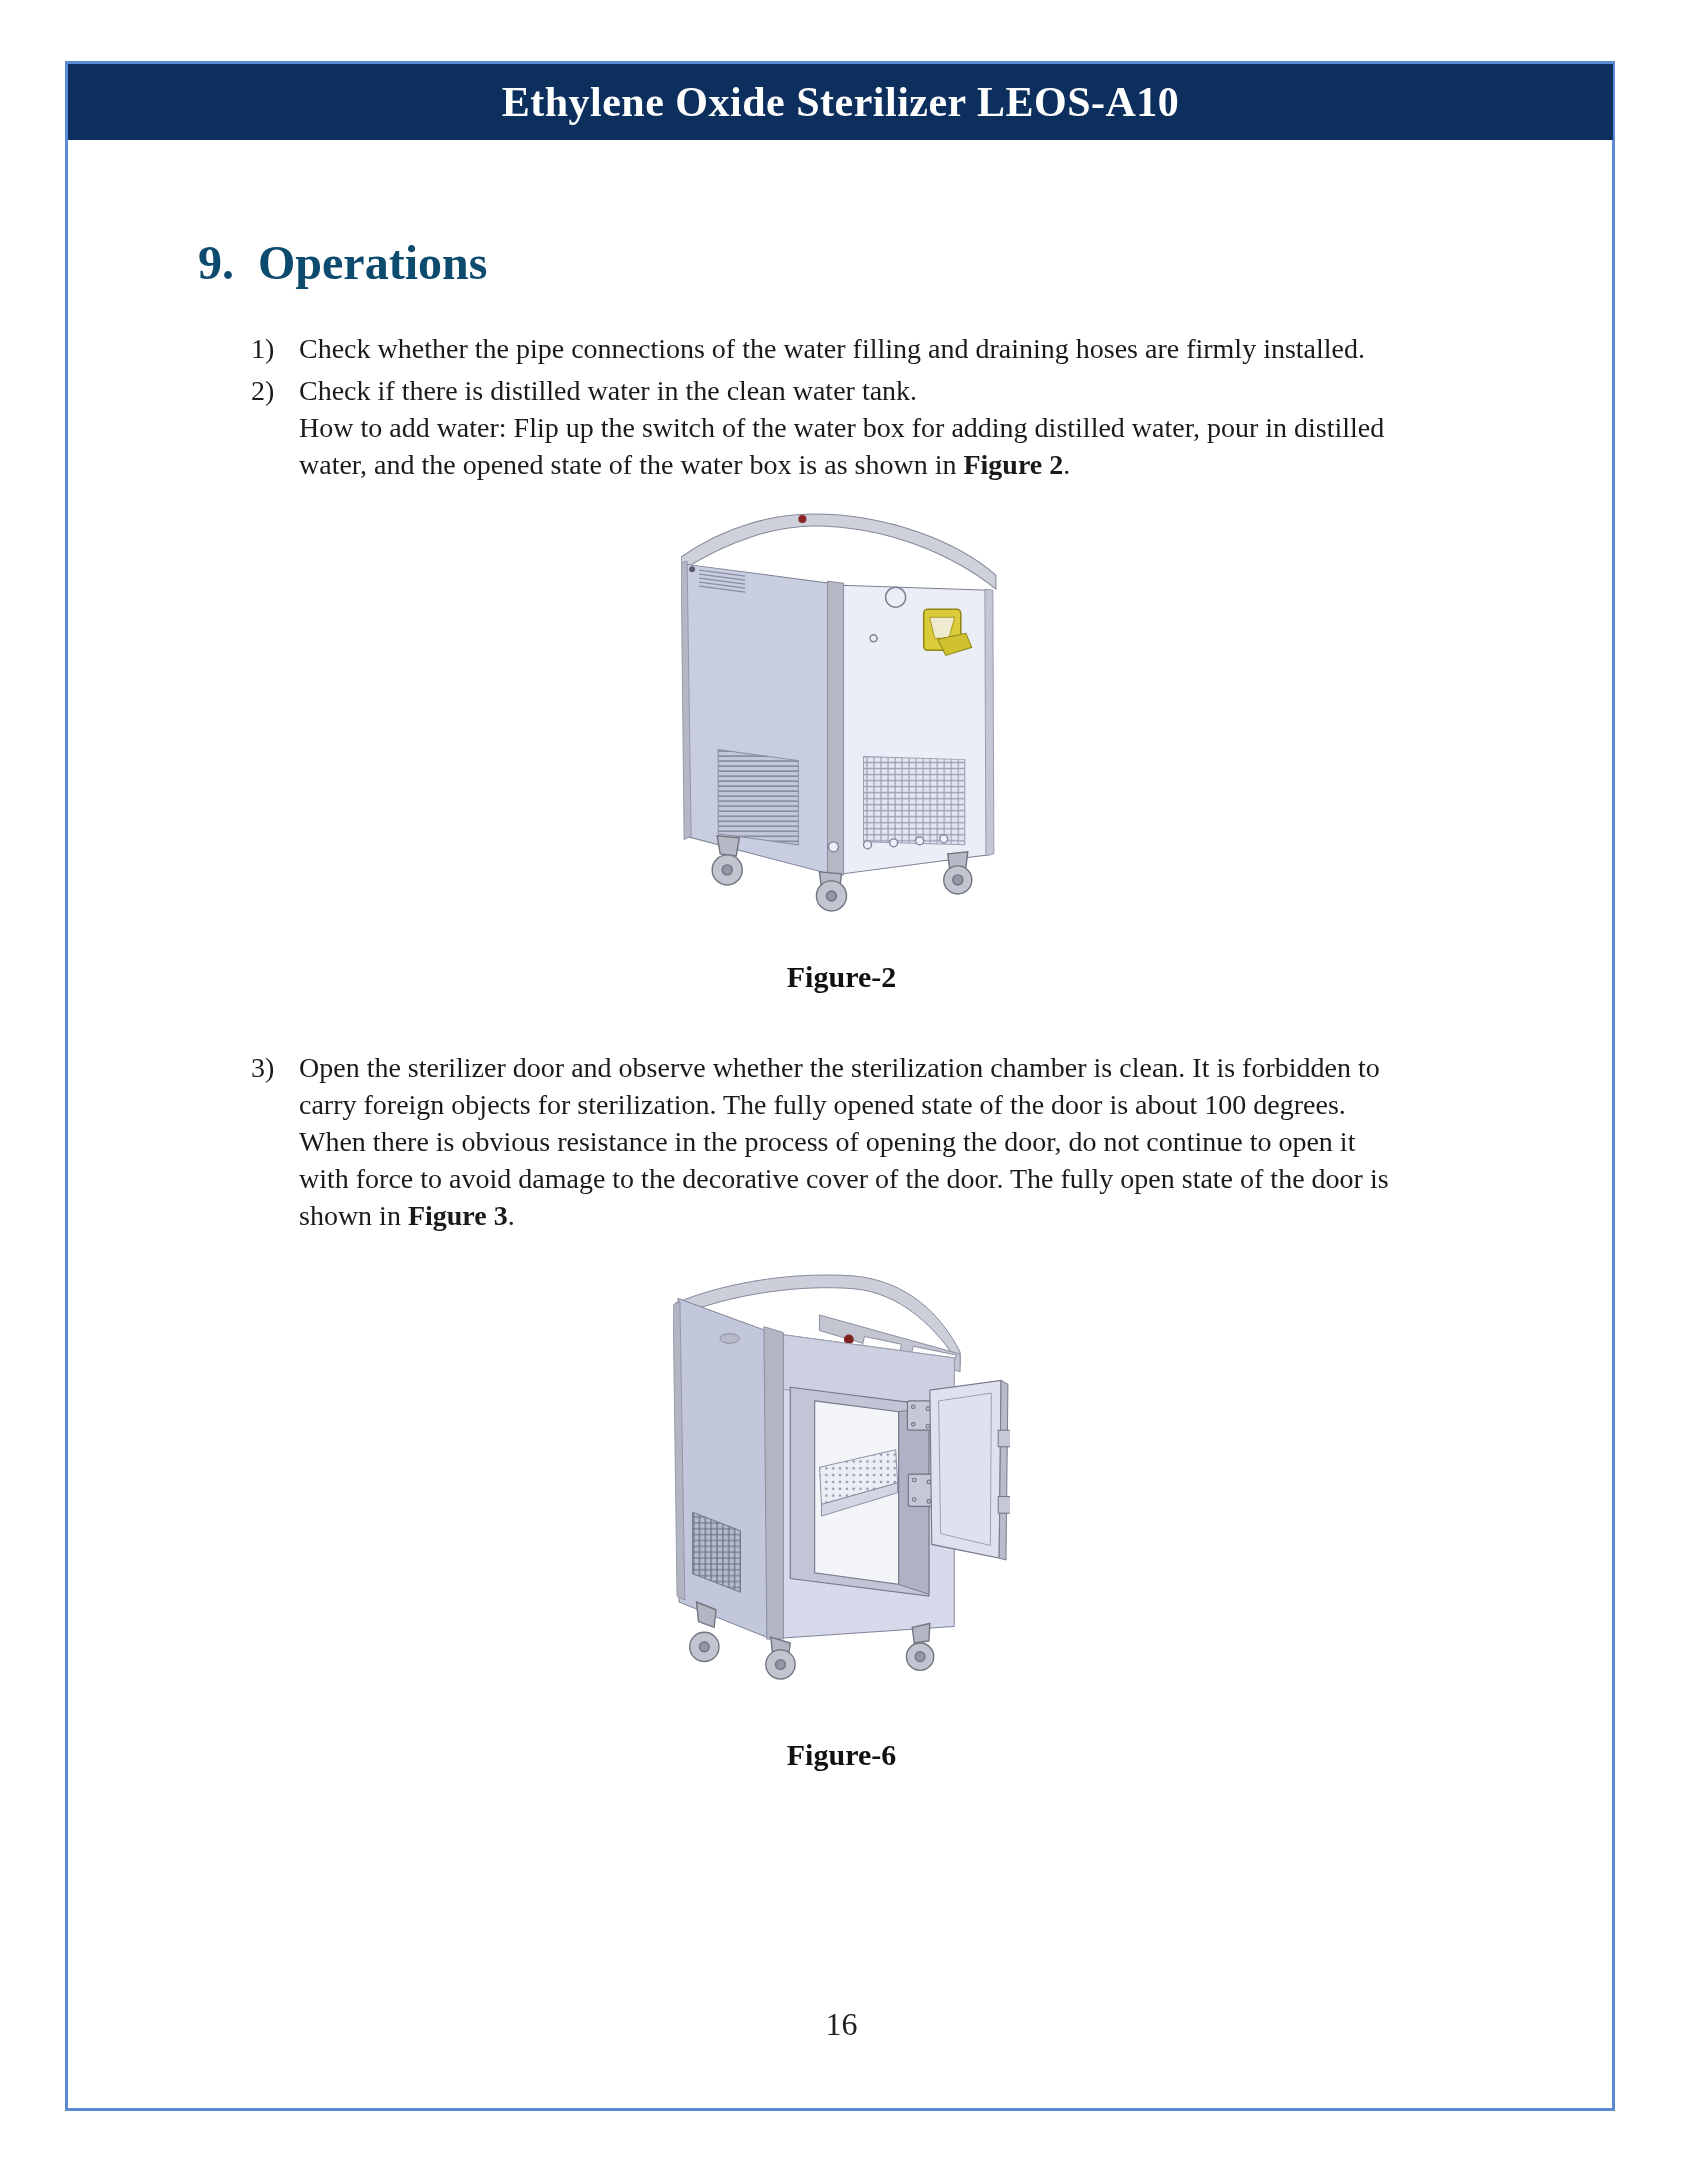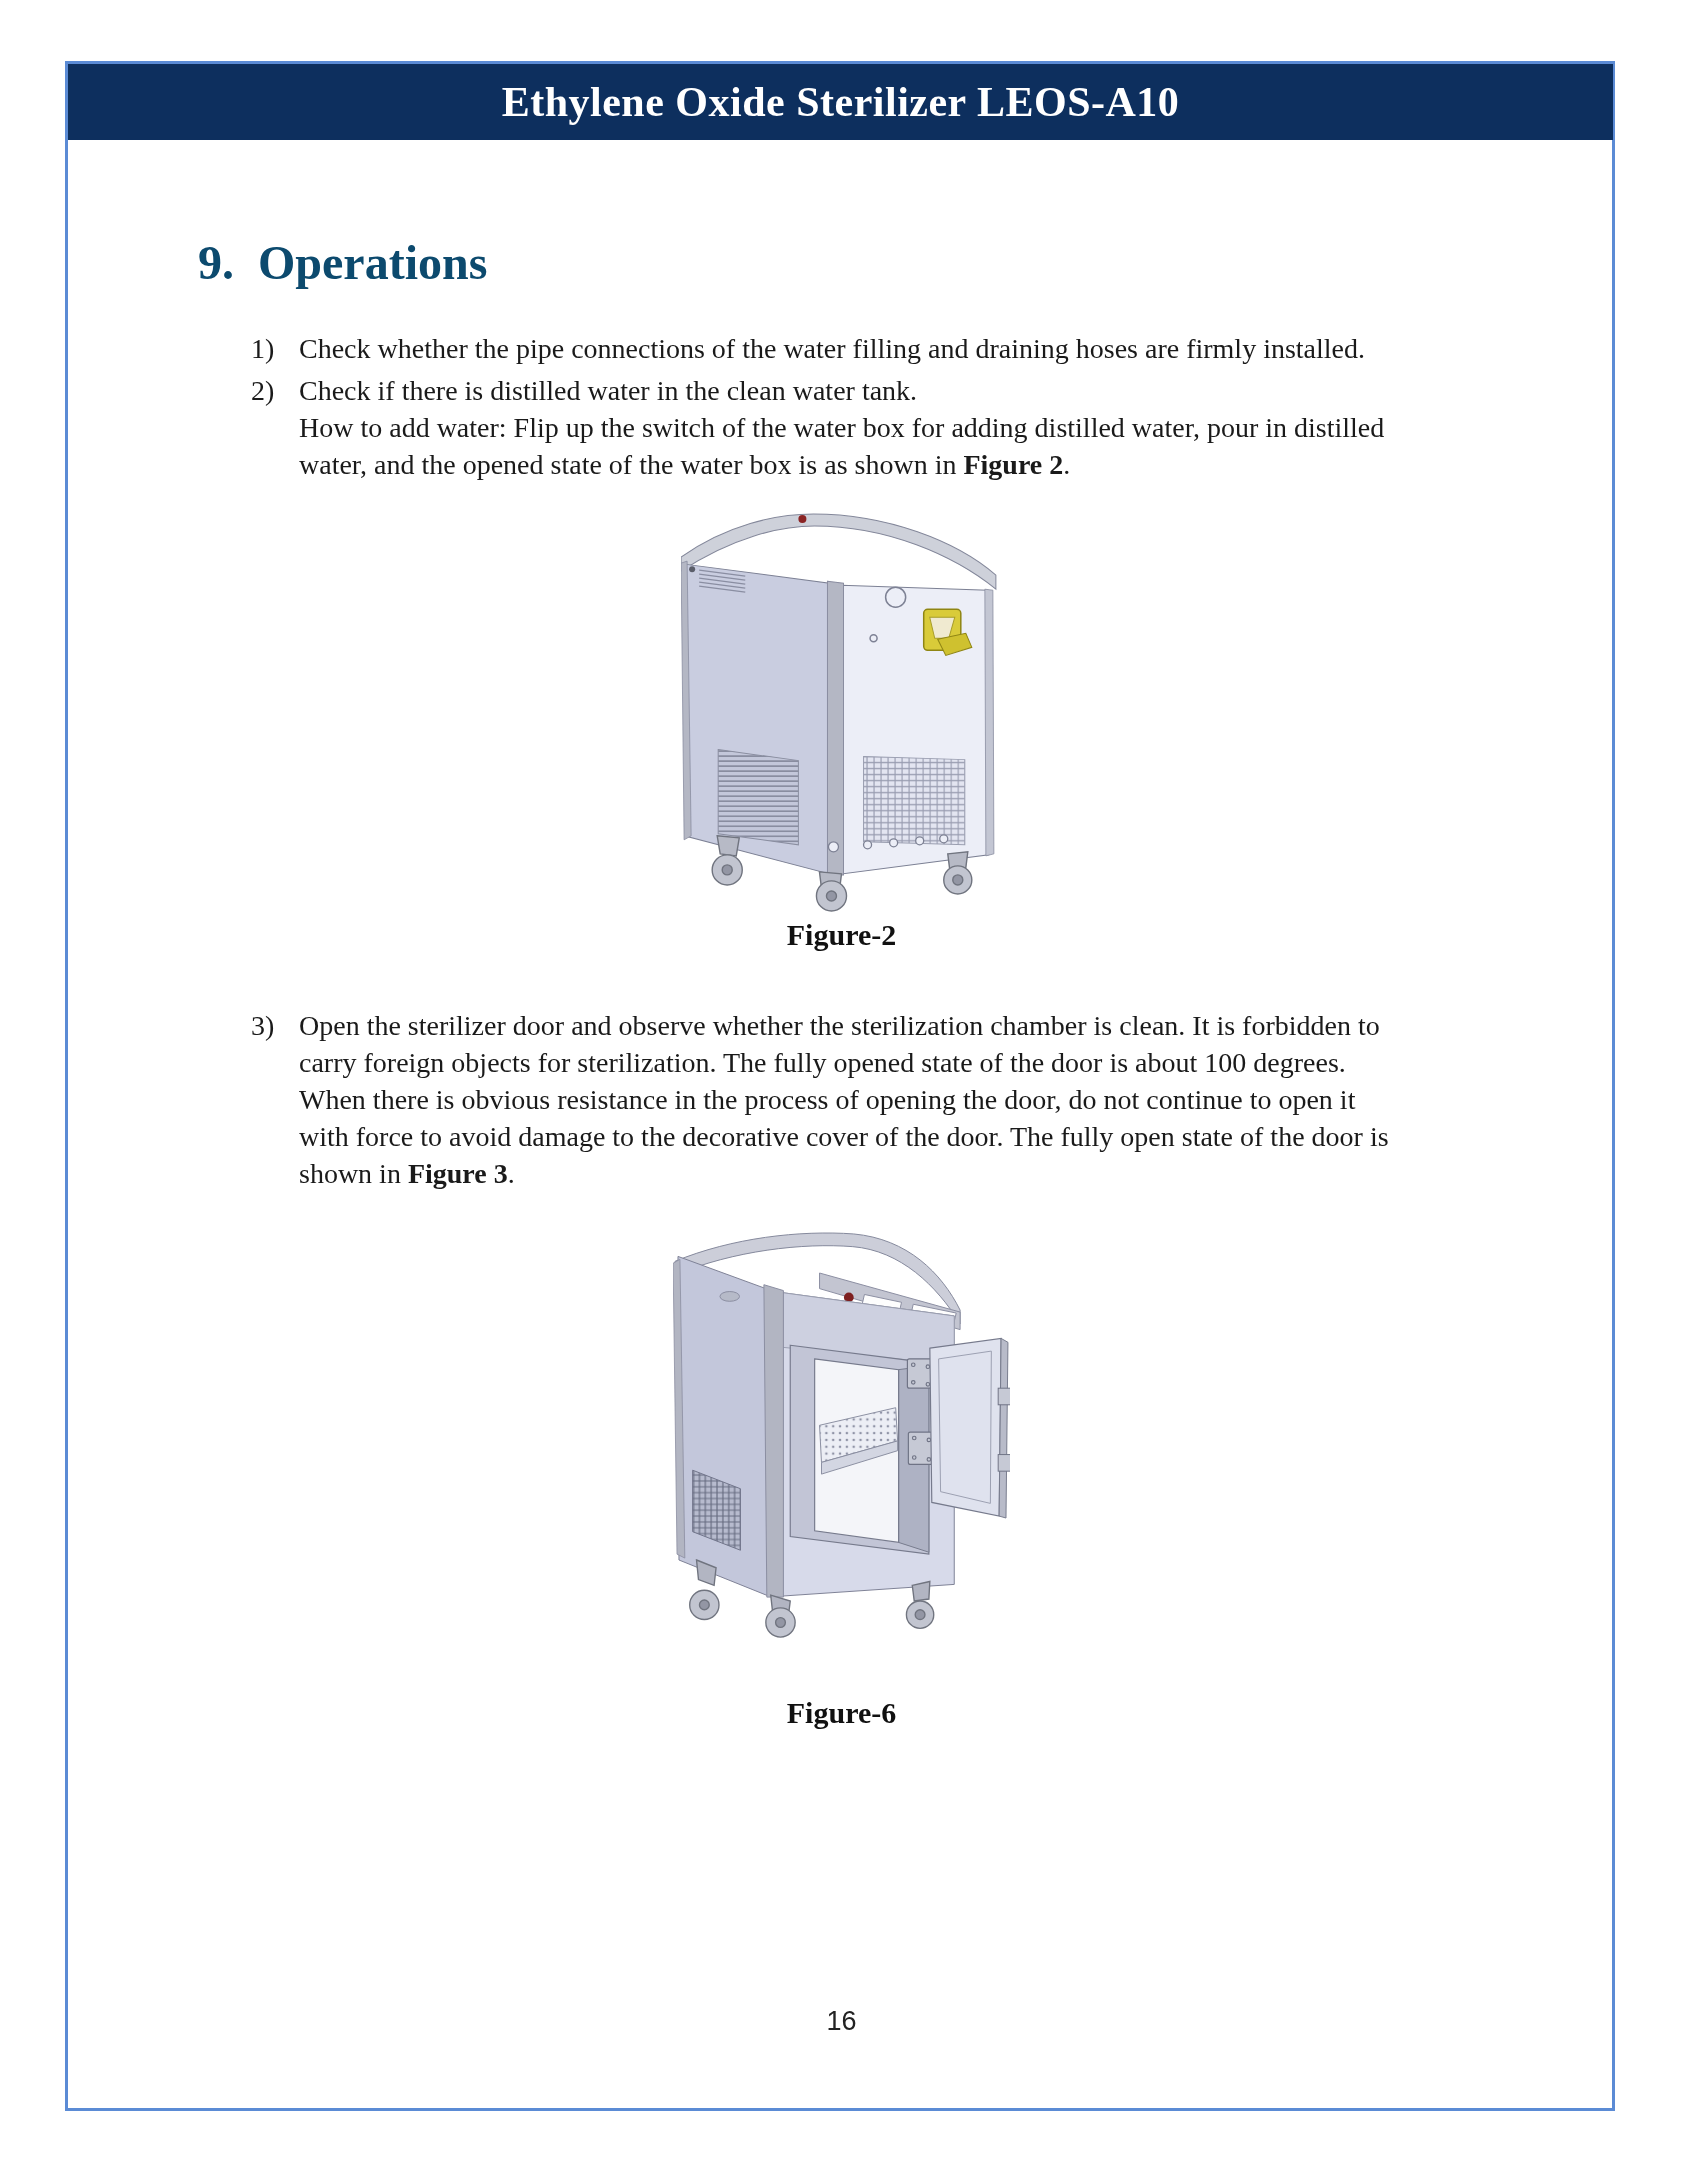--- a/index.html
+++ b/index.html
@@ -16,25 +16,25 @@
   h2.sub{margin:40px 0 0 0;font-size:31px;line-height:36px;color:#14355f;font-weight:bold;}
   h2.sub .num{margin-right:16px;}
   .list{margin-top:44px;font-size:28px;line-height:37px;padding-left:53px;}
   .li{display:flex;margin-top:5px;}
   .li .marker{flex:0 0 48px;}
   .li .body{width:1109px;}
   .li p{margin:0;}
   .b{font-weight:bold;}
   .fig{margin-top:30px;text-align:center;}
   .fig svg{display:inline-block;}
-  .caption{text-align:center;font-size:30px;font-weight:bold;color:#111111;}
+  .caption{margin-top:42px;text-align:center;font-size:30px;font-weight:bold;color:#111111;}
   .caption.c3{margin-top:50px;}
   .li.item3{margin-top:55px;}
   .footer{position:absolute;top:2006px;left:0;width:100%;text-align:center;
-          font-family:Liberation Sans, sans-serif;font-size:27px;color:#222;}
+          font-family:Liberation Serif, serif;font-size:32px;color:#222;}
 </style>
 </head>
 <body>
 
 <div class="page">
   <div class="frame"></div>
 
   <header class="titlebar">
     <span class="t">Ethylene Oxide Sterilizer LEOS-A10</span>
   </header>

